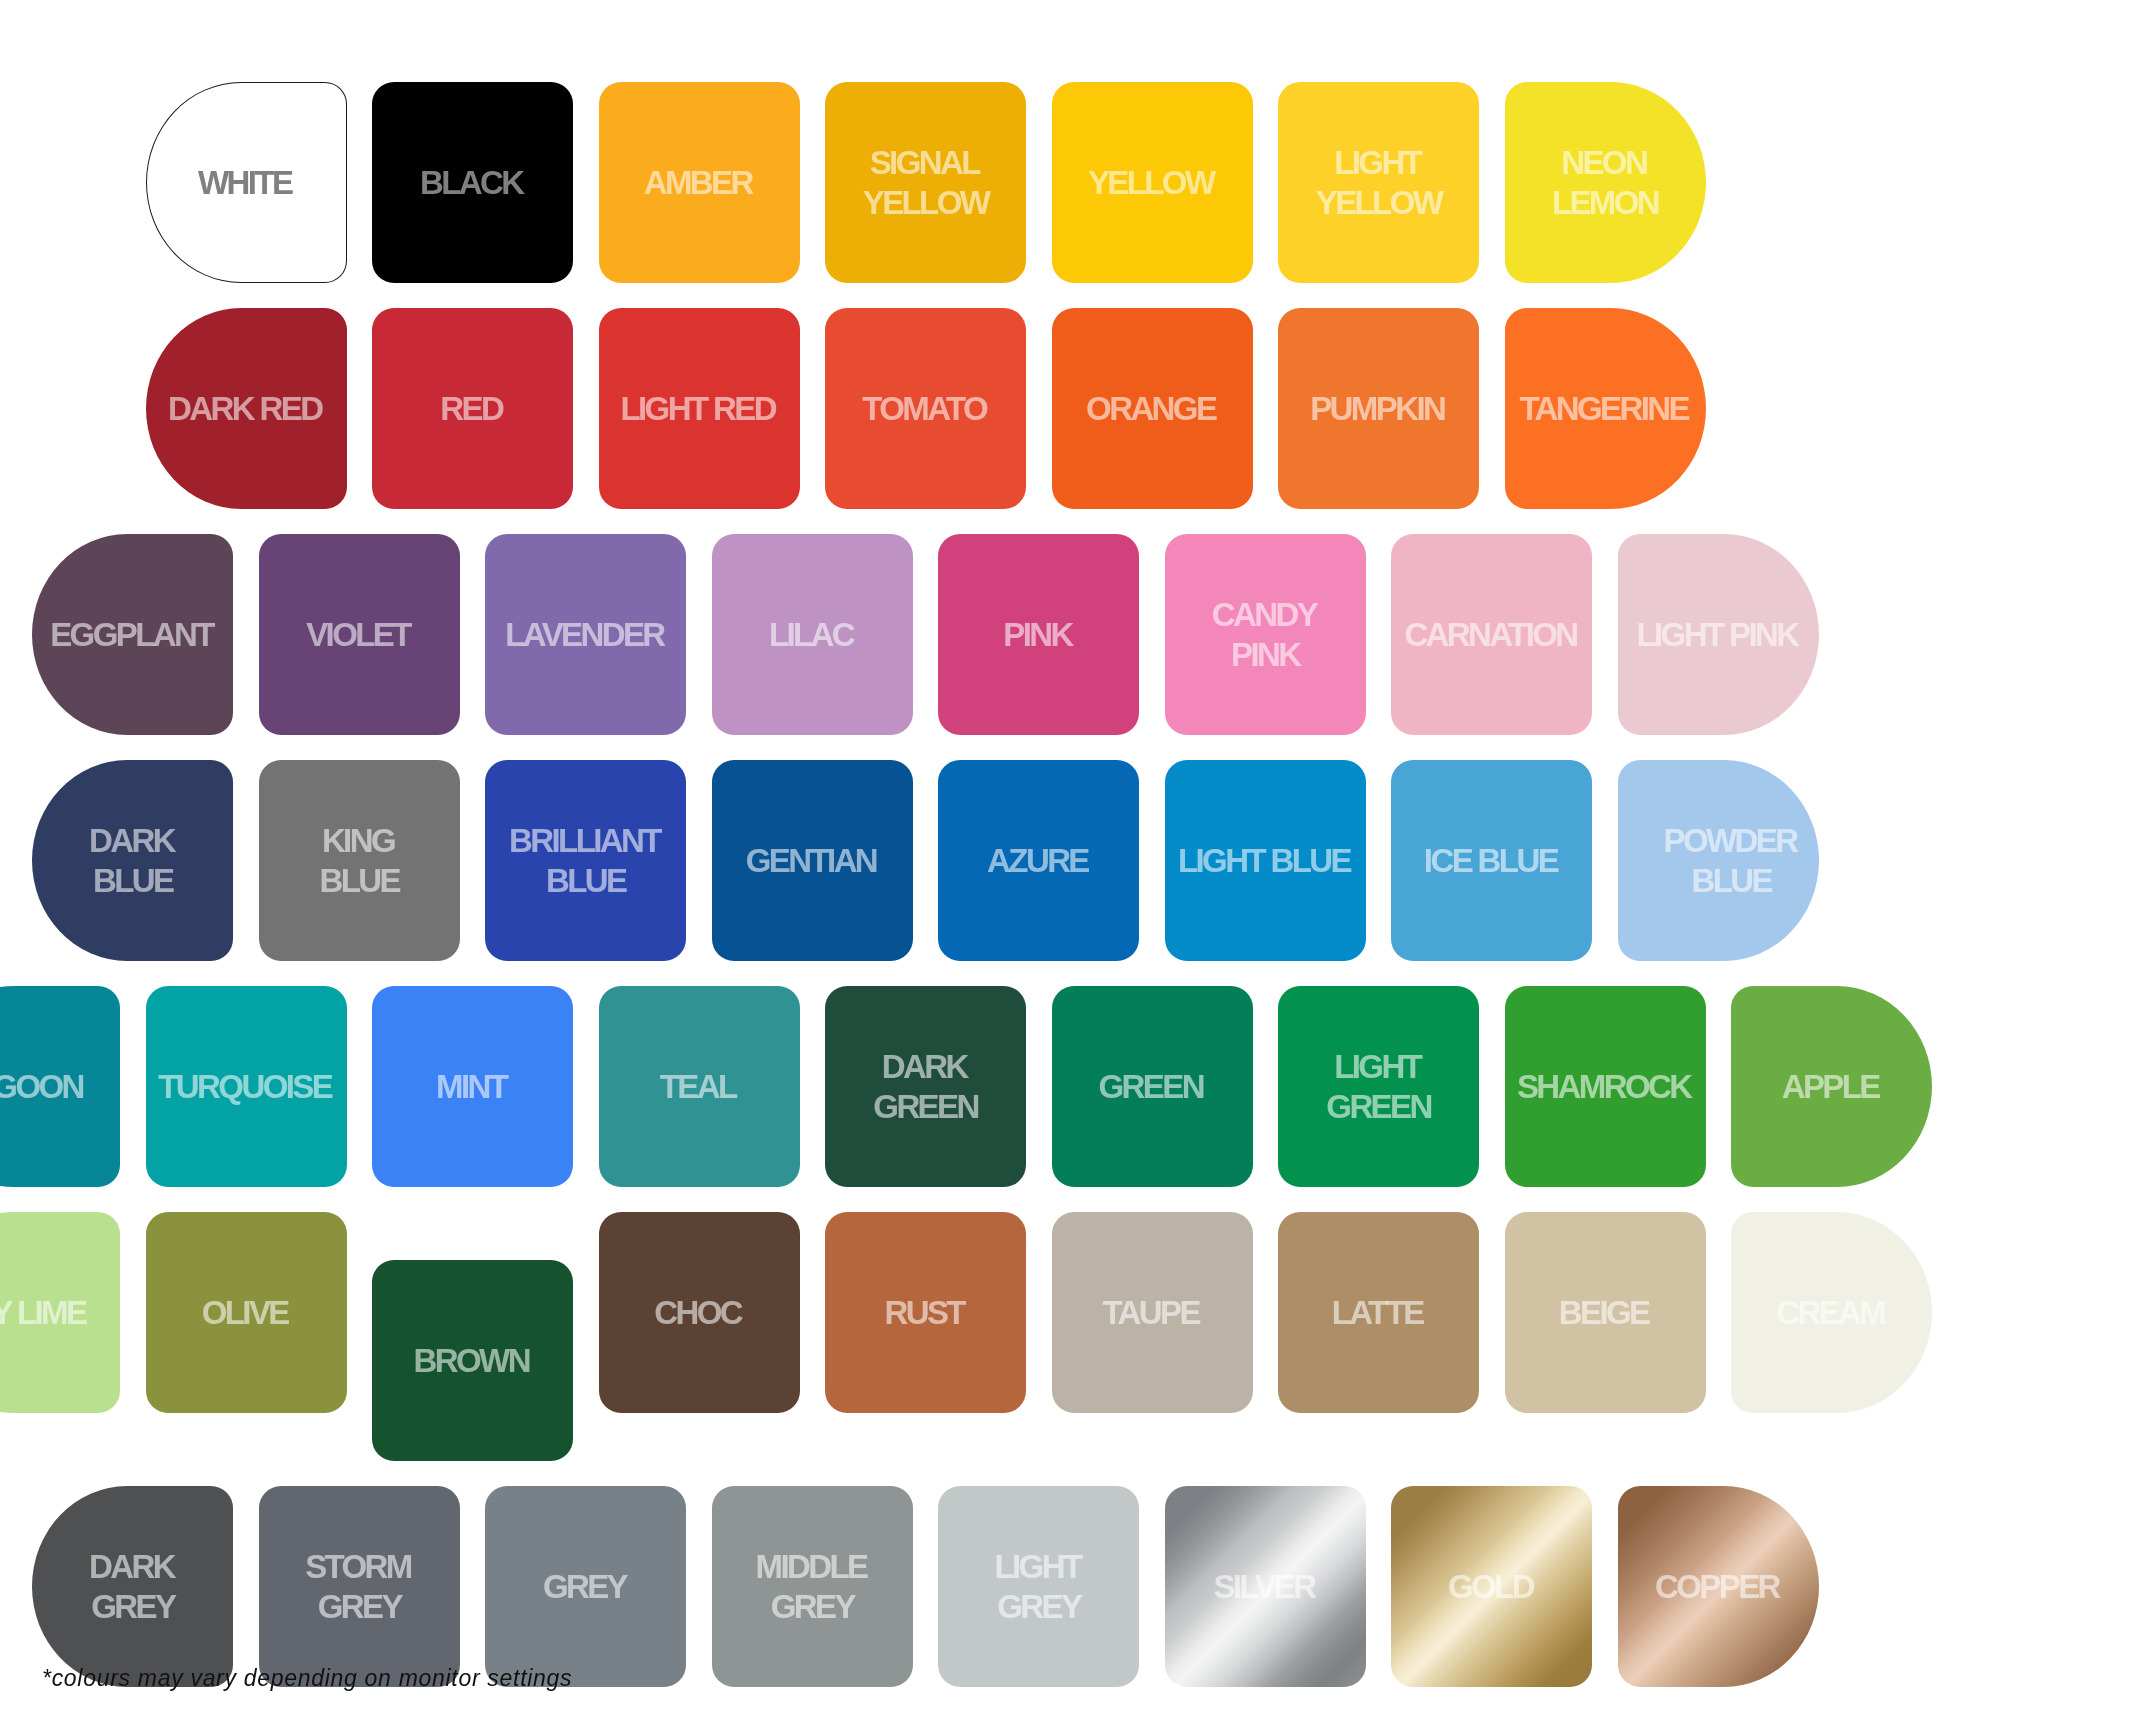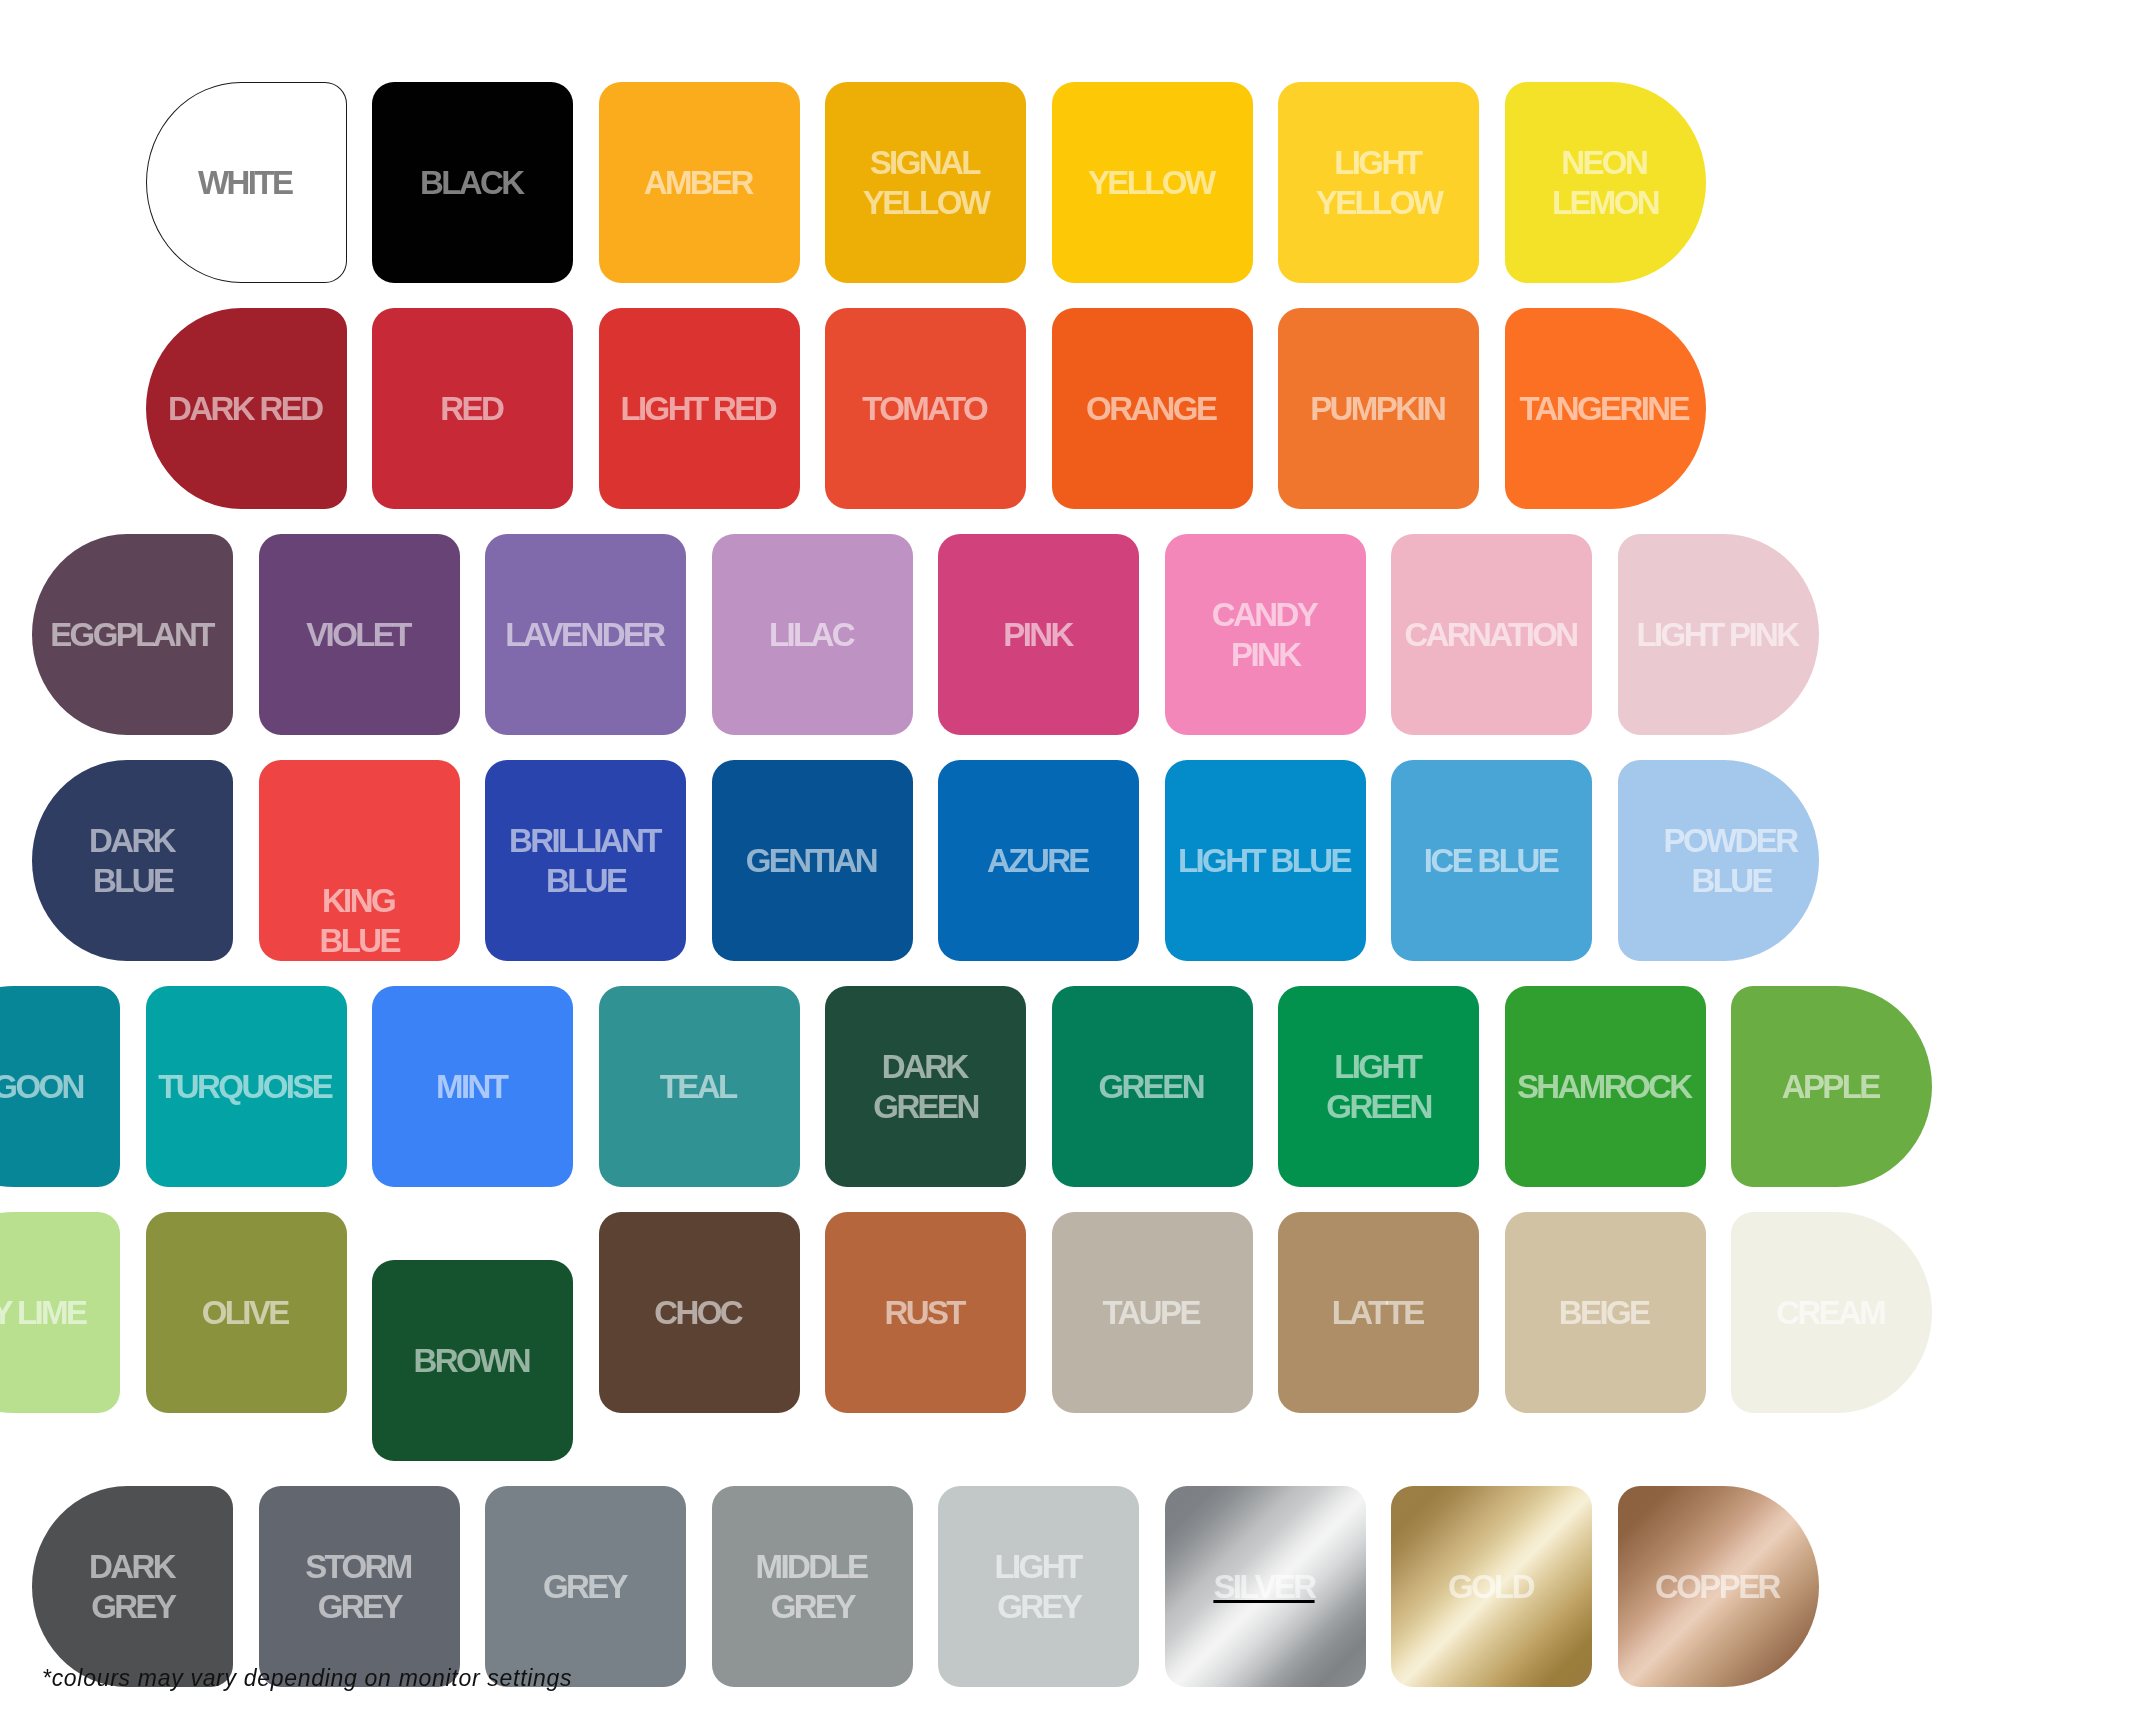--- a/index.html
+++ b/index.html
@@ -63,21 +63,20 @@
   .sw.dark-label .lbl{ color:#808080; }
 
   
   .metal-silver{
     background:linear-gradient(135deg,
       #7b7f83 0%,  #7e8286 13%, #8b8f92 19%, #a6a8aa 27%,
       #bdbfc1 33%, #c9cacc 39%, #dcdddd 44%, #ececec 48%,
       #f5f5f5 52%, #eaebeb 56%, #d8d9da 62%, #bcbec0 69%,
       #a0a3a5 75%, #8c9093 81%, #7e8285 88%, #868a8d 95%,
       #8e9092 100%);
-    text-decoration:underline;
   }
   .metal-gold{
     background:linear-gradient(135deg,
       #9c7f45 0%,  #9b7e44 13%, #a68a50 19%, #bda26c 27%,
       #cdb47e 33%, #d9c694 39%, #e8d9ae 44%, #f2e8c7 48%,
       #f7f0d8 52%, #ecdfbb 56%, #ddca9b 62%, #cbb47c 69%,
       #bfa263 75%, #ad9050 81%, #9c7e3b 88%, #997c3e 95%,
       #9a7f41 100%);
   }
   .metal-copper{
@@ -179,21 +178,21 @@
       </div>
       <div class="sw" style="background: rgb(235, 201, 209);">
         <span class="lbl">LIGHT PINK</span>
       </div>
     </div>
     <div class="row">
       <div class="sw" style="background: rgb(47, 61, 99);">
         <span class="lbl">DARK
 BLUE</span>
       </div>
-      <div class="sw" style="background: #ef4444; align-items: flex-end;">
+      <div class="sw" style="background: #737373;">
         <span class="lbl">KING
 BLUE</span>
       </div>
       <div class="sw" style="background: rgb(42, 68, 173);">
         <span class="lbl">BRILLIANT
 BLUE</span>
       </div>
       <div class="sw" style="background: rgb(6, 82, 146);">
         <span class="lbl">GENTIAN</span>
       </div>

